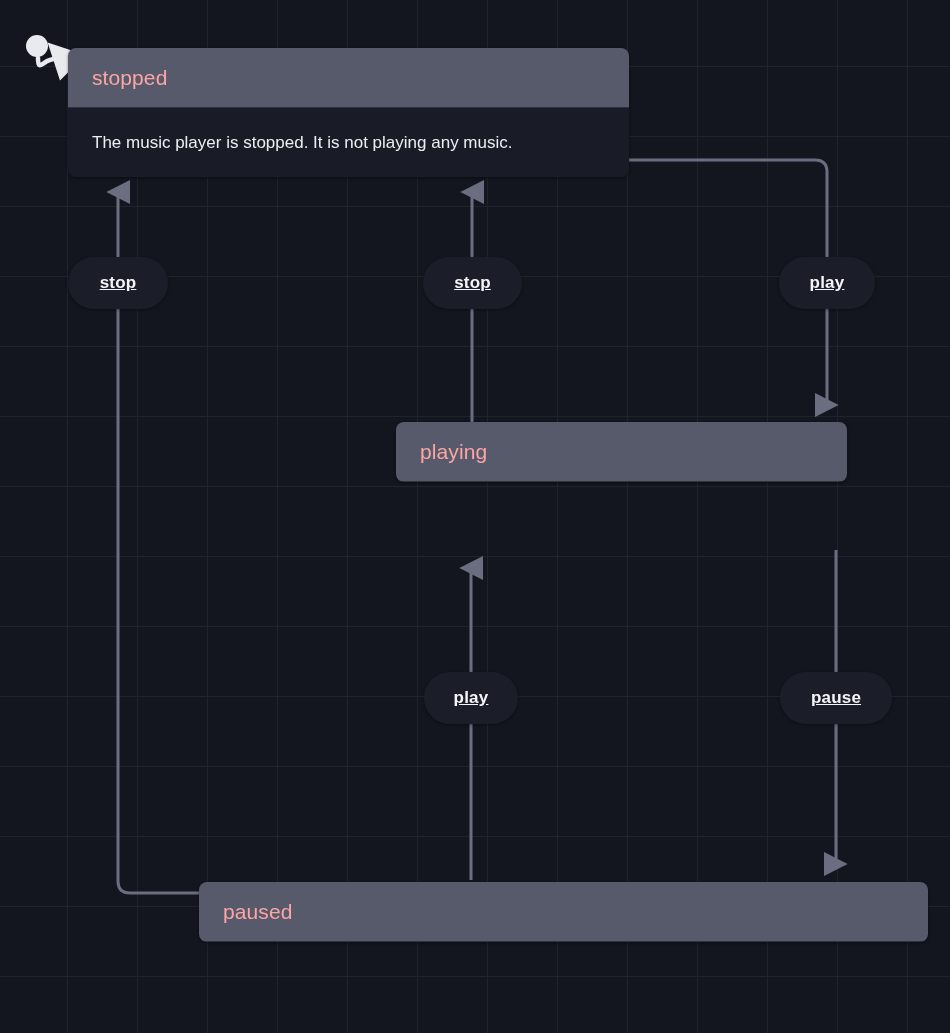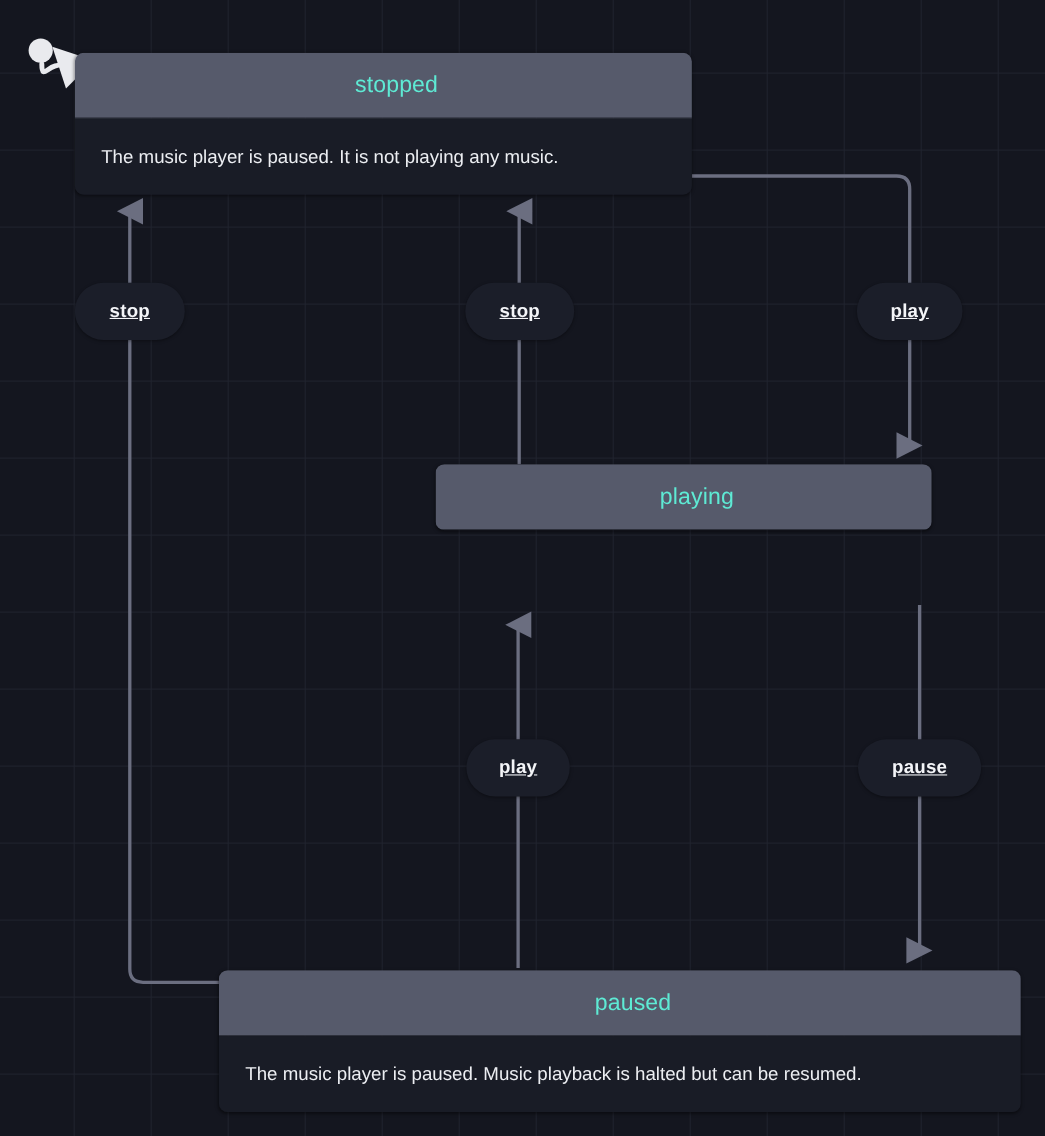--- a/index.html
+++ b/index.html
@@ -33,27 +33,26 @@
     pointer-events: none;
   }
   .state-node {
     position: absolute;
     border-radius: 8px;
     overflow: hidden;
     box-shadow: 0 1px 3px rgba(0,0,0,0.45);
   }
   .state-header {
     background: #565a6b;
-    color: #5eead4;
+    color: #fca5a5;
     font-size: 21px;
     line-height: 1;
     padding: 19px 0 19px 24px;
     letter-spacing: 0.1px;
     white-space: nowrap;
-    text-align: center;
   }
   .state-divider {
     height: 1px;
     background: #30333f;
   }
   .state-body {
     background: #191c26;
     color: #eceef2;
     font-size: 17px;
     line-height: 1;
@@ -108,32 +107,31 @@
     <path d="M 471,880 L 471,568" fill="none" stroke="#6b6e80" stroke-width="3" marker-end="url(#arrowhead)"></path>
 
     <path d="M 836,550 L 836,864" fill="none" stroke="#6b6e80" stroke-width="3" marker-end="url(#arrowhead)"></path>
   </svg>
 
   <div class="start-marker" style="left:26px; top:35px;"></div>
 
   <div class="state-node" style="left:68px; top:48px; width:561px;">
     <div class="state-header">stopped</div>
     <div class="state-divider"></div>
-    <div class="state-body">The music player is paused. It is not playing any music.</div>
+    <div class="state-body">The music player is stopped. It is not playing any music.</div>
   </div>
 
   <div class="state-node" style="left:396px; top:422px; width:451px;">
     <div class="state-header">playing</div>
     <div class="state-divider"></div>
   </div>
 
   <div class="state-node" style="left:199px; top:882px; width:729px;">
     <div class="state-header">paused</div>
     <div class="state-divider"></div>
-    <div class="state-body">The music player is paused. Music playback is halted but can be resumed.</div>
   </div>
 
   <div class="edge-label" style="left:68px; top:257px; width:100px; height:52px;">
     <span>stop</span>
   </div>
 
   <div class="edge-label" style="left:423px; top:257px; width:99px; height:52px;">
     <span>stop</span>
   </div>
 

